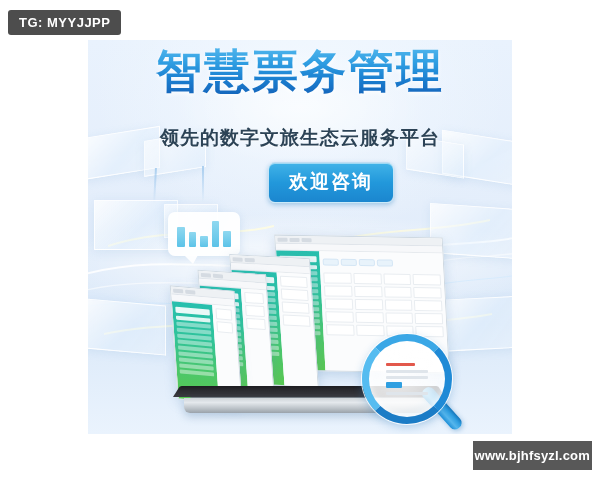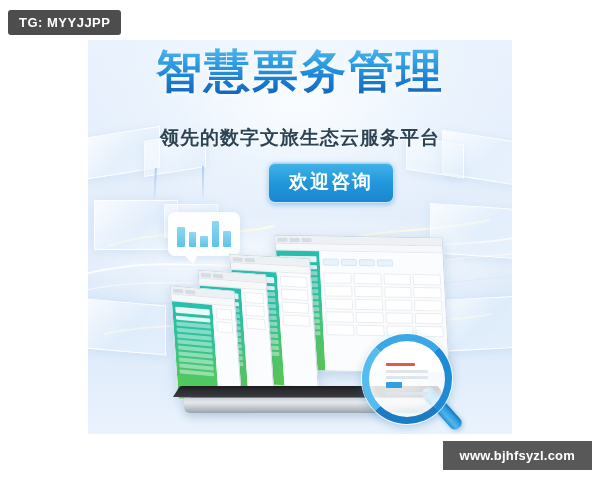--- a/index.html
+++ b/index.html
@@ -148,21 +148,21 @@
   #mag .zoomtxt b{display:block;height:3px;background:#e2584b;border-radius:1px;margin-bottom:4px;width:70%;}
   #mag .zoomtxt s{display:block;height:3px;background:#dfe5eb;border-radius:1px;margin-bottom:3px;text-decoration:none;}
   #mag .zoomtxt em{display:block;height:6px;width:16px;background:#2f9fe1;border-radius:1px;}
 
   
   #tgBadge{
     position:absolute;left:8px;top:10px;padding:5px 11px;border-radius:3px;
     background:#4d4d4d;color:#fff;font-size:13px;font-weight:bold;letter-spacing:.5px;
   }
   #watermark{
-    position:absolute;right:8px;bottom:10px;padding:7px 17px;
+    position:absolute;right:8px;bottom:10px;padding:7px 2px;
     background:#585858;color:#fff;font-size:13px;font-weight:bold;letter-spacing:.2px;
   }
 </style>
 </head>
 <body>
 
 <div id="poster">
 
   <div class="glow g1"></div>
   <div class="glow g2"></div>

